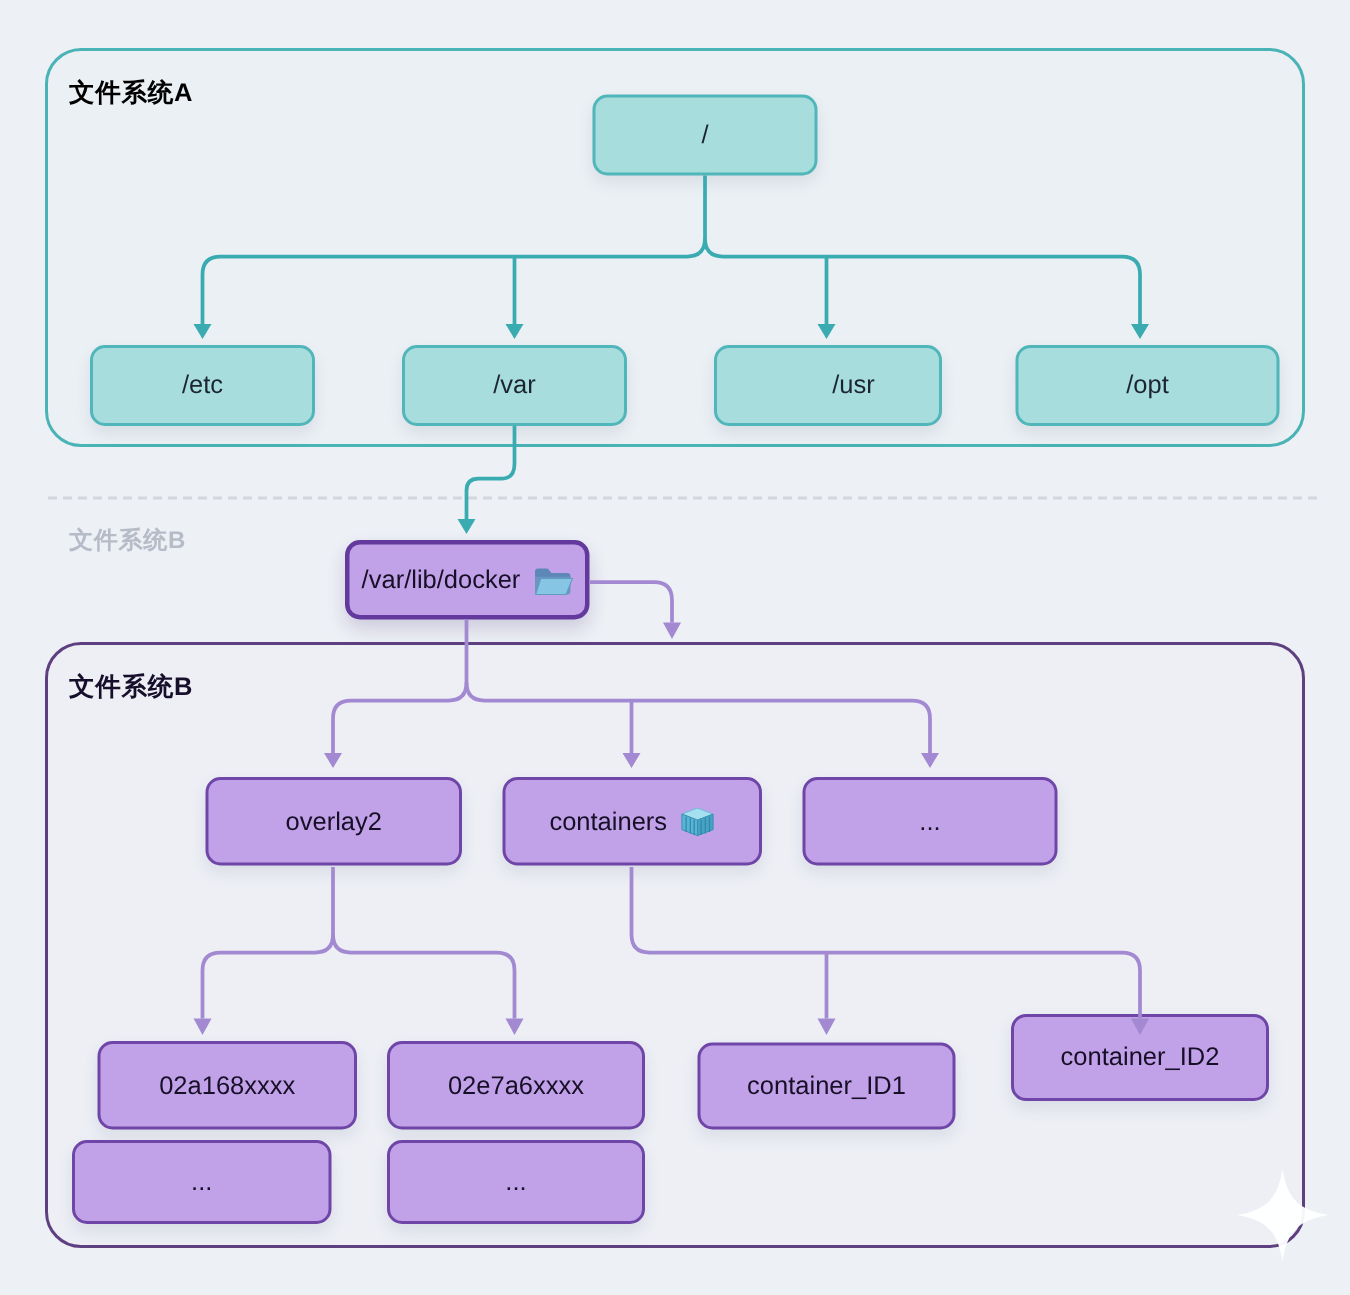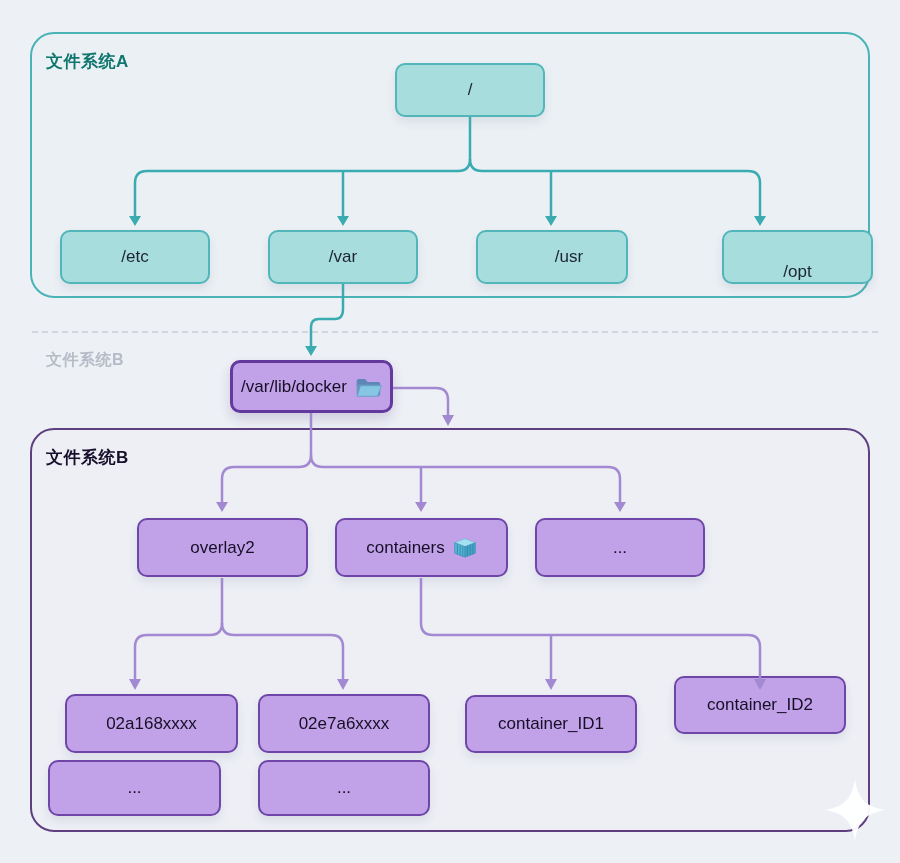--- a/index.html
+++ b/index.html
@@ -9,39 +9,39 @@
     --divider_color:#d3d7dd; --divider_label_color:#b6bcc7; --text_dark:#1c2430;
   }
   html,body{margin:0;padding:0;}
   body{font-family:"Liberation Sans","DejaVu Sans",sans-serif;background:var(--page_bg);}
   .canvas{position:relative;width:900px;height:863px;background:var(--page_bg);overflow:hidden;}
 
   .section{position:absolute;border-radius:24px;box-sizing:border-box;}
   .section-a{left:30px;top:32px;width:840px;height:266px;border:2.5px solid var(--section_a_border);background:rgba(225,243,244,0.18);}
   .section-b{left:30px;top:428px;width:840px;height:404px;border:2.5px solid var(--section_b_border);background:rgba(240,238,248,0.18);}
 
-  .section-label{position:absolute;font-size:17px;font-weight:bold;color:#0f766e;letter-spacing:.5px;}
+  .section-label{position:absolute;font-size:17px;font-weight:bold;color:#000000;letter-spacing:.5px;}
   .label-a{left:46px;top:50px;}
   .label-b-ghost{left:46px;top:350px;color:var(--divider_label_color);font-size:16px;}
   .label-b{left:46px;top:446px;color:#170e2b;}
 
   .divider{position:absolute;left:32px;top:331px;width:846px;border-top:2px dashed var(--divider_color);}
 
   .node{position:absolute;display:flex;align-items:center;justify-content:center;gap:8px;
         box-sizing:border-box;border-radius:10px;font-size:17px;color:var(--text_dark);
         box-shadow:0 5px 10px rgba(50,70,110,0.10);}
   .node-teal{background:var(--teal_fill);border:2.5px solid var(--teal_border);}
   .node-purple{background:var(--purple_fill);border:2.5px solid var(--purple_border);color:#160f26;}
   .node-docker{border:3px solid var(--docker_border);box-shadow:0 6px 12px rgba(70,40,120,0.18);}
 
   .n-root{left:395px;top:63px;width:150px;height:54px;}
   .n-etc{left:60px;top:230px;width:150px;height:54px;}
   .n-var{left:268px;top:230px;width:150px;height:54px;}
   .n-usr{left:476px;top:230px;width:152px;height:54px;padding-left:34px;}
-  .n-opt{left:722px;top:230px;width:151px;height:54px;align-items:flex-end;}
+  .n-opt{left:677px;top:230px;width:176px;height:54px;}
   .n-docker{left:230px;top:360px;width:163px;height:53px;}
   .n-overlay2{left:137px;top:518px;width:171px;height:59px;}
   .n-containers{left:335px;top:518px;width:173px;height:59px;}
   .n-ell1{left:535px;top:518px;width:170px;height:59px;}
   .n-layer1{left:65px;top:694px;width:173px;height:59px;}
   .n-layer2{left:258px;top:694px;width:172px;height:59px;}
   .n-cid1{left:465px;top:695px;width:172px;height:58px;text-align:center;}
   .n-cid2{left:674px;top:676px;width:172px;height:58px;}
   .n-ellA{left:48px;top:760px;width:173px;height:56px;}
   .n-ellB{left:258px;top:760px;width:172px;height:56px;}

